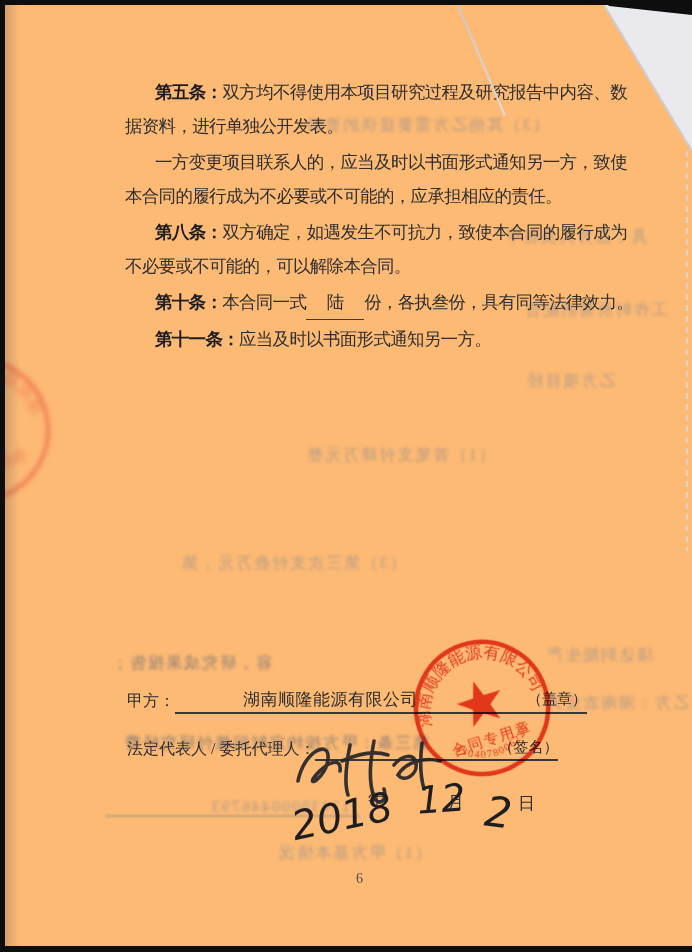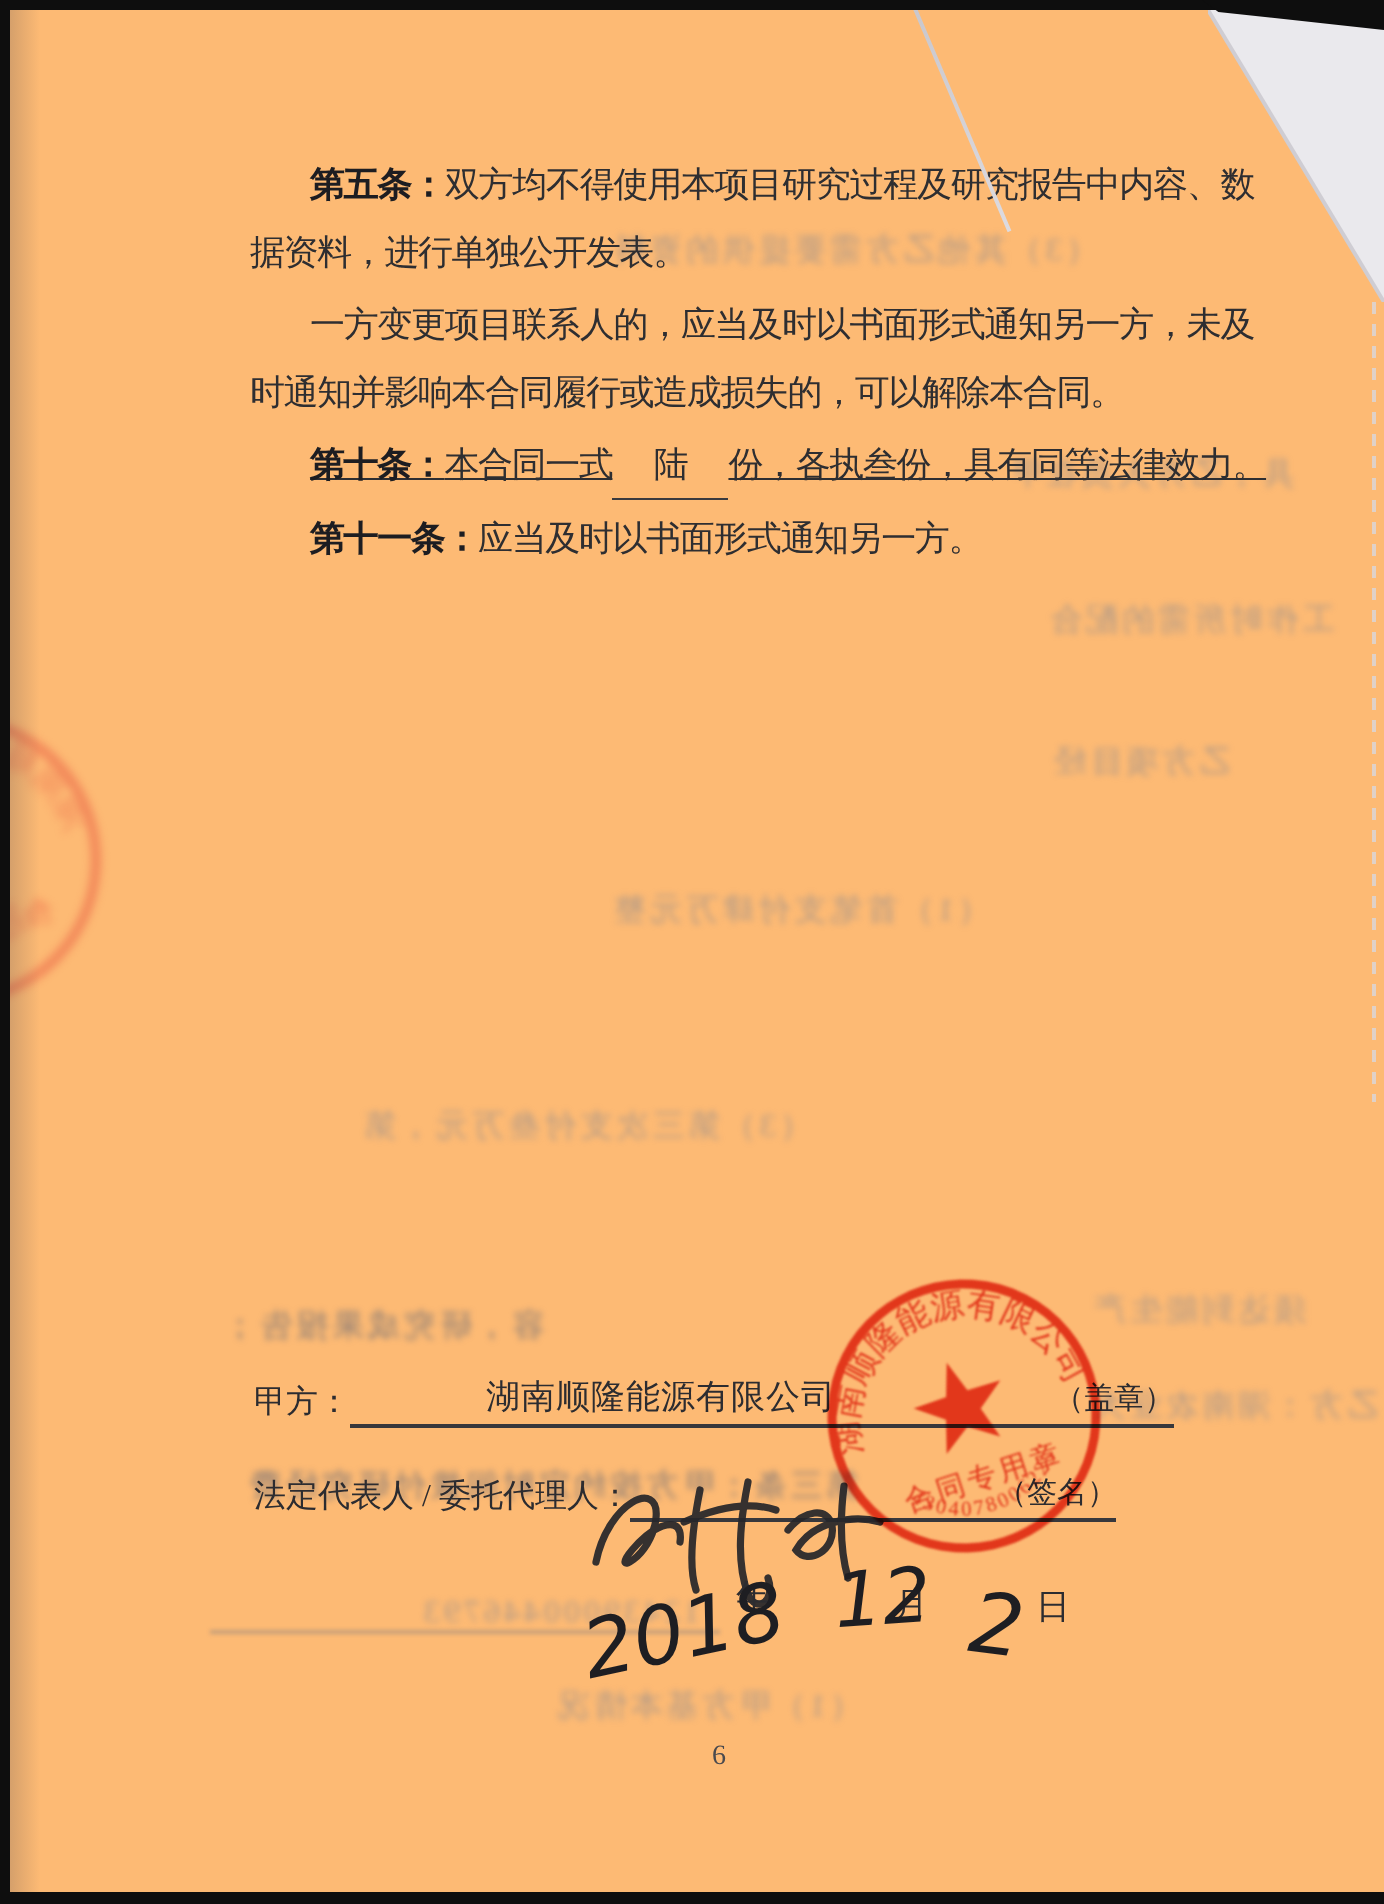--- a/index.html
+++ b/index.html
@@ -25,21 +25,21 @@
   
   .content{
     position:absolute;left:120px;top:70px;width:502px;
     font-size:17.5px;letter-spacing:-0.7px;line-height:34px;color:#2e2e31;
     text-align:justify;
   }
   .content p{margin:0 0 2px 0;text-indent:30px;}
   .clabel{font-weight:700;color:#1d1d21;font-family:"Liberation Sans","DejaVu Sans",sans-serif;}
   .blank{display:inline-block;min-width:50px;text-align:center;border-bottom:1.6px solid #3a3a3e;
     padding:0 4px;text-indent:0;}
-  .c10{white-space:nowrap;text-decoration:underline;}
+  .c10{white-space:nowrap;}
   
   .sigline{position:absolute;left:122px;font-size:16px;color:#2c2c30;letter-spacing:0;}
   .party-line{top:684px;line-height:23px;white-space:nowrap;font-family:Liberation Mono, monospace;}
   .uline{display:inline-flex;width:412px;border-bottom:2px solid #38383c;vertical-align:bottom;}
   .uline .spacer{width:68px;}
   .company{font-size:17px;letter-spacing:.5px;}
   .sealnote{margin-left:auto;font-size:15px;}
   .rep-line{top:730px;line-height:24px;white-space:nowrap;}
   .uline2{display:inline-flex;width:243px;border-bottom:2px solid #38383c;vertical-align:bottom;}
   .signote{margin-left:auto;font-size:15px;}
@@ -103,21 +103,22 @@
       <textPath href="#garcTop" startOffset="50%" textLength="168" lengthAdjust="spacingAndGlyphs">湖南顺隆能源有限公司</textPath>
     </text>
     <text x="85" y="124" font-size="15" letter-spacing="2" text-anchor="middle">合同专用章</text>
     <text font-size="11" text-anchor="middle">
       <textPath href="#garcBot" startOffset="50%" letter-spacing="1.5">4304078006225</textPath>
     </text>
   </svg>
 
   <div class="content">
     <p><b class="clabel">第五条：</b><span>双方均不得使用本项目研究过程及研究报告中内容、数据资料，进行单独公开发表。</span></p>
-    <p><span>一方变更项目联系人的，应当及时以书面形式通知另一方，未及时通知并影响本合同履行或造成损失的，可以解除本合同。</span></p>
+    <p><span>一方变更项目联系人的，应当及时以书面形式通知另一方，致使本合同的履行成为不必要或不可能的，应承担相应的责任。</span></p>
+    <p><b class="clabel">第八条：</b><span>双方确定，如遇发生不可抗力，致使本合同的履行成为不必要或不可能的，可以解除本合同。</span></p>
     <p class="c10"><b class="clabel">第十条：</b><span>本合同一式</span><span class="blank">陆</span><span>份，各执叁份，具有同等法律效力。</span></p>
     <p><b class="clabel">第十一条：</b><span>应当及时以书面形式通知另一方。</span></p>
   </div>
 
   <div class="sigline party-line">
     <span>甲方：</span><span class="uline">
         <span class="spacer"></span>
         <span class="company">湖南顺隆能源有限公司</span>
         <span class="sealnote">（盖章）</span>
       </span>

